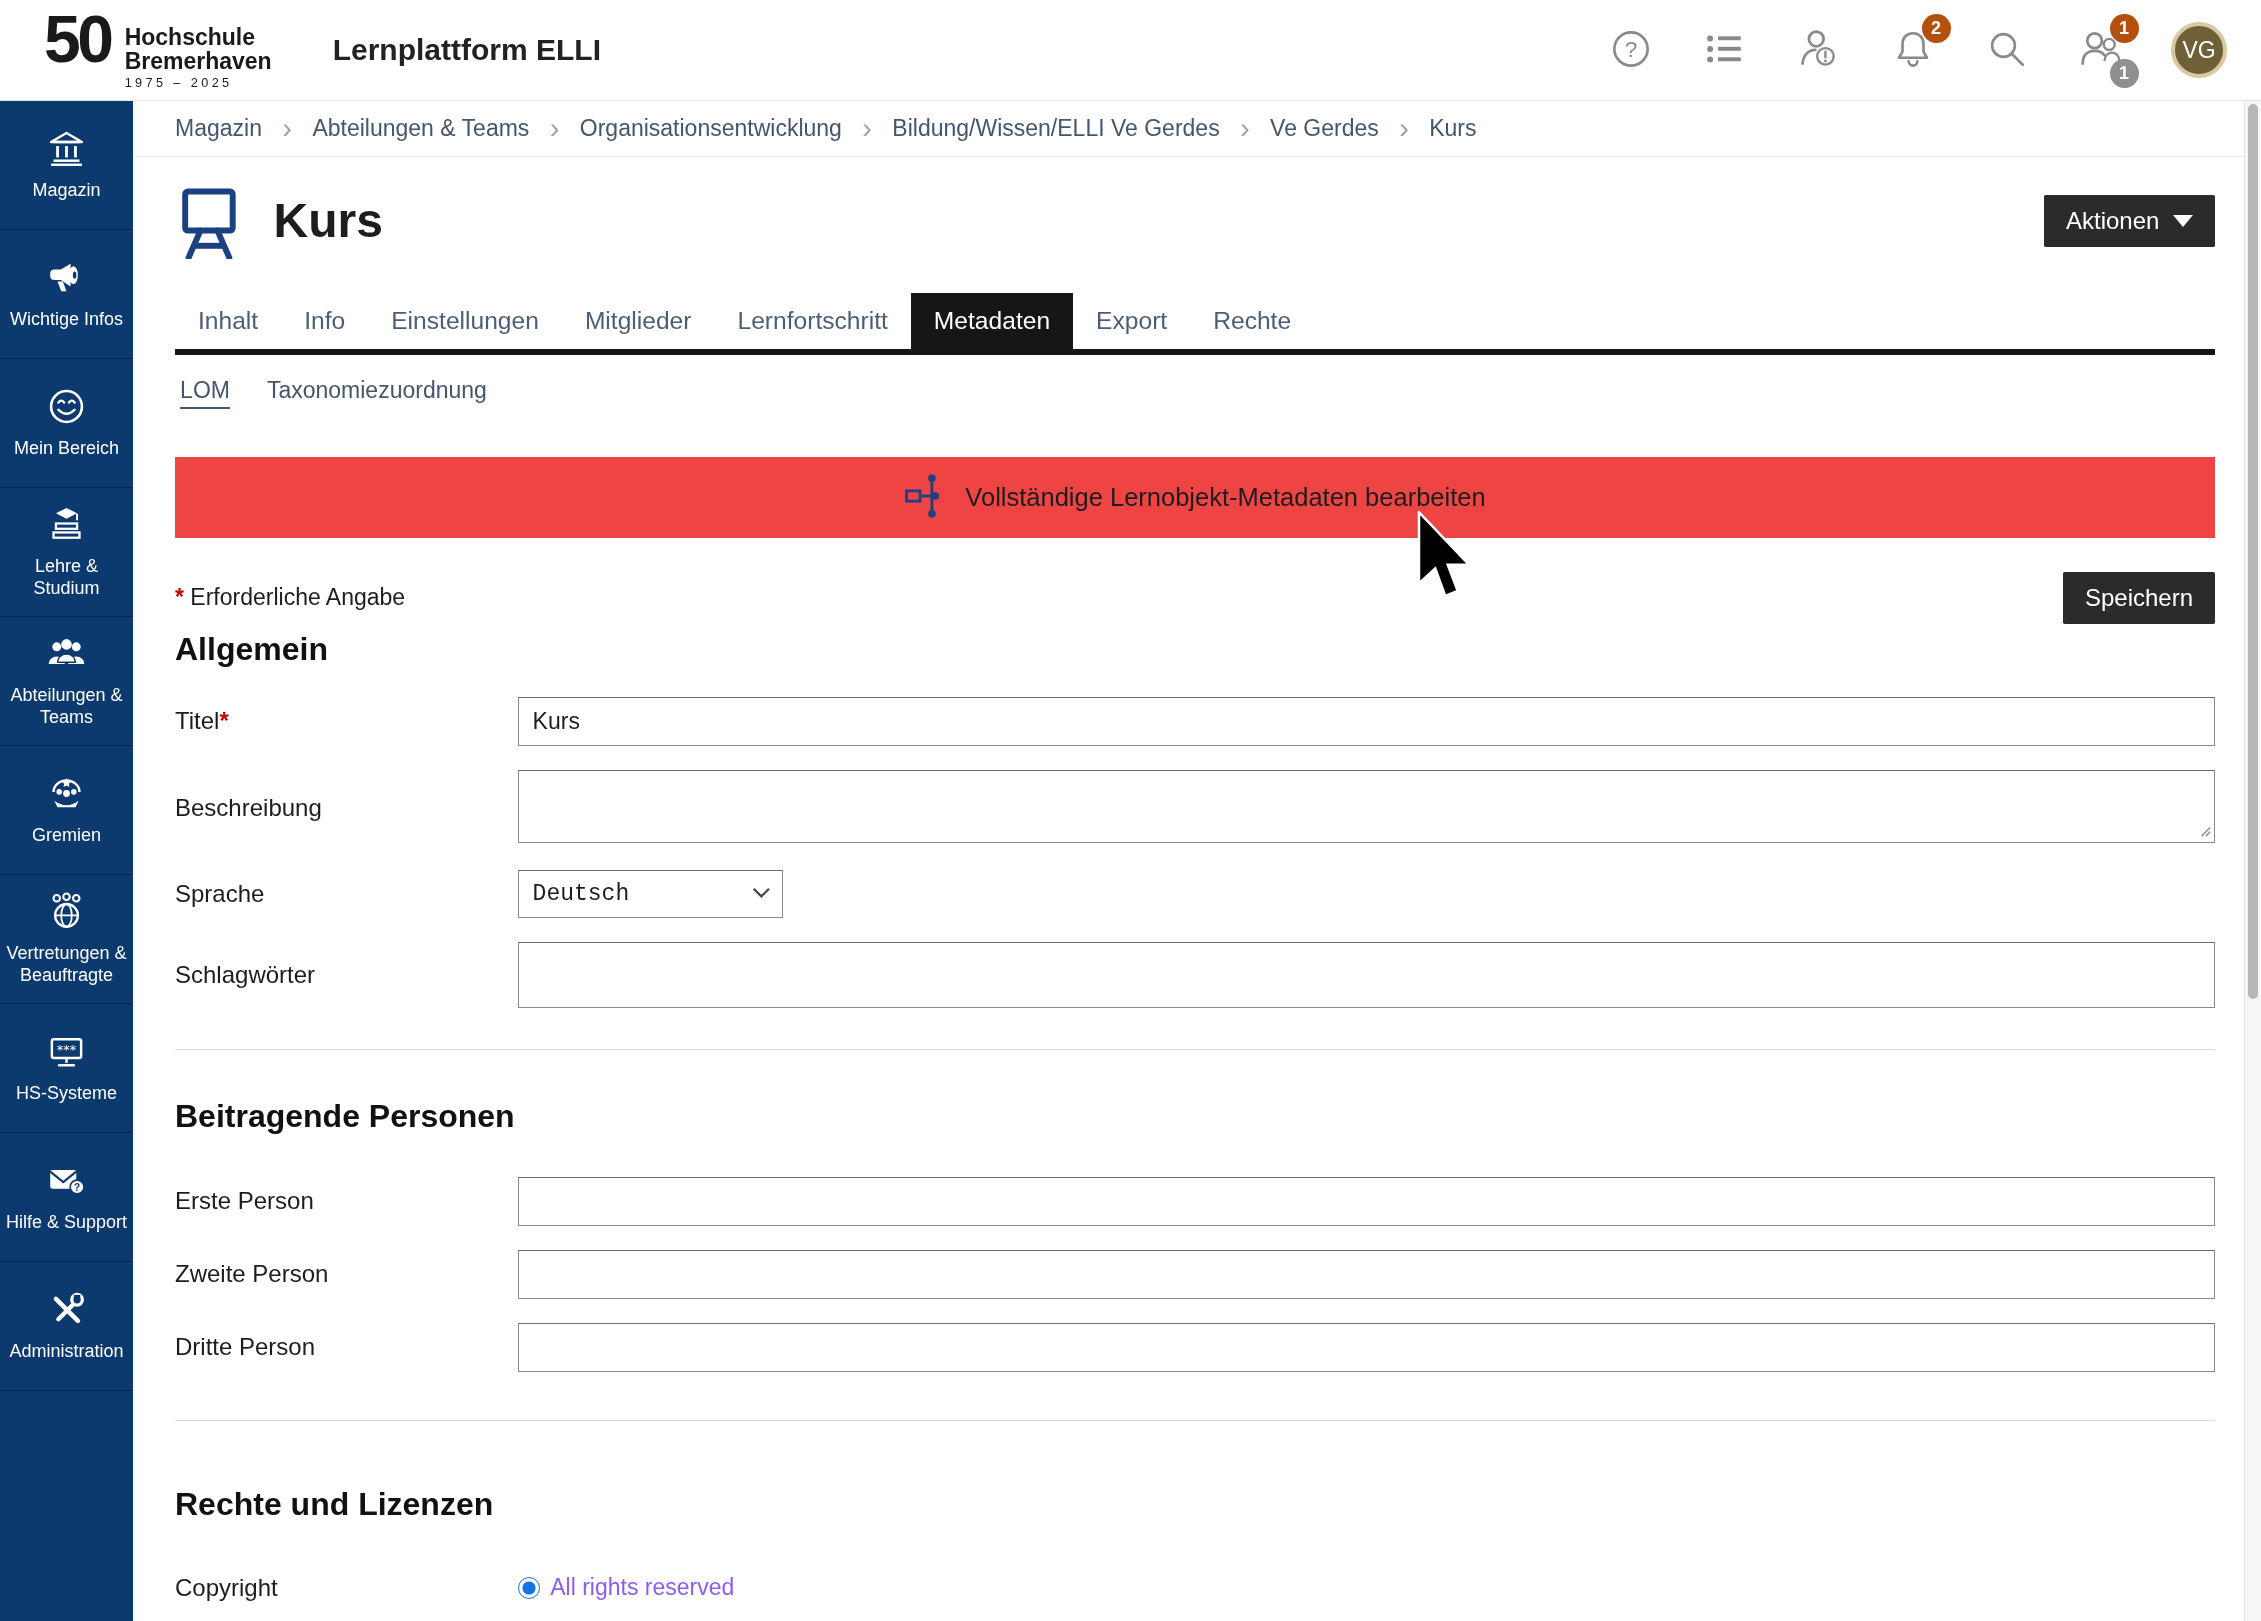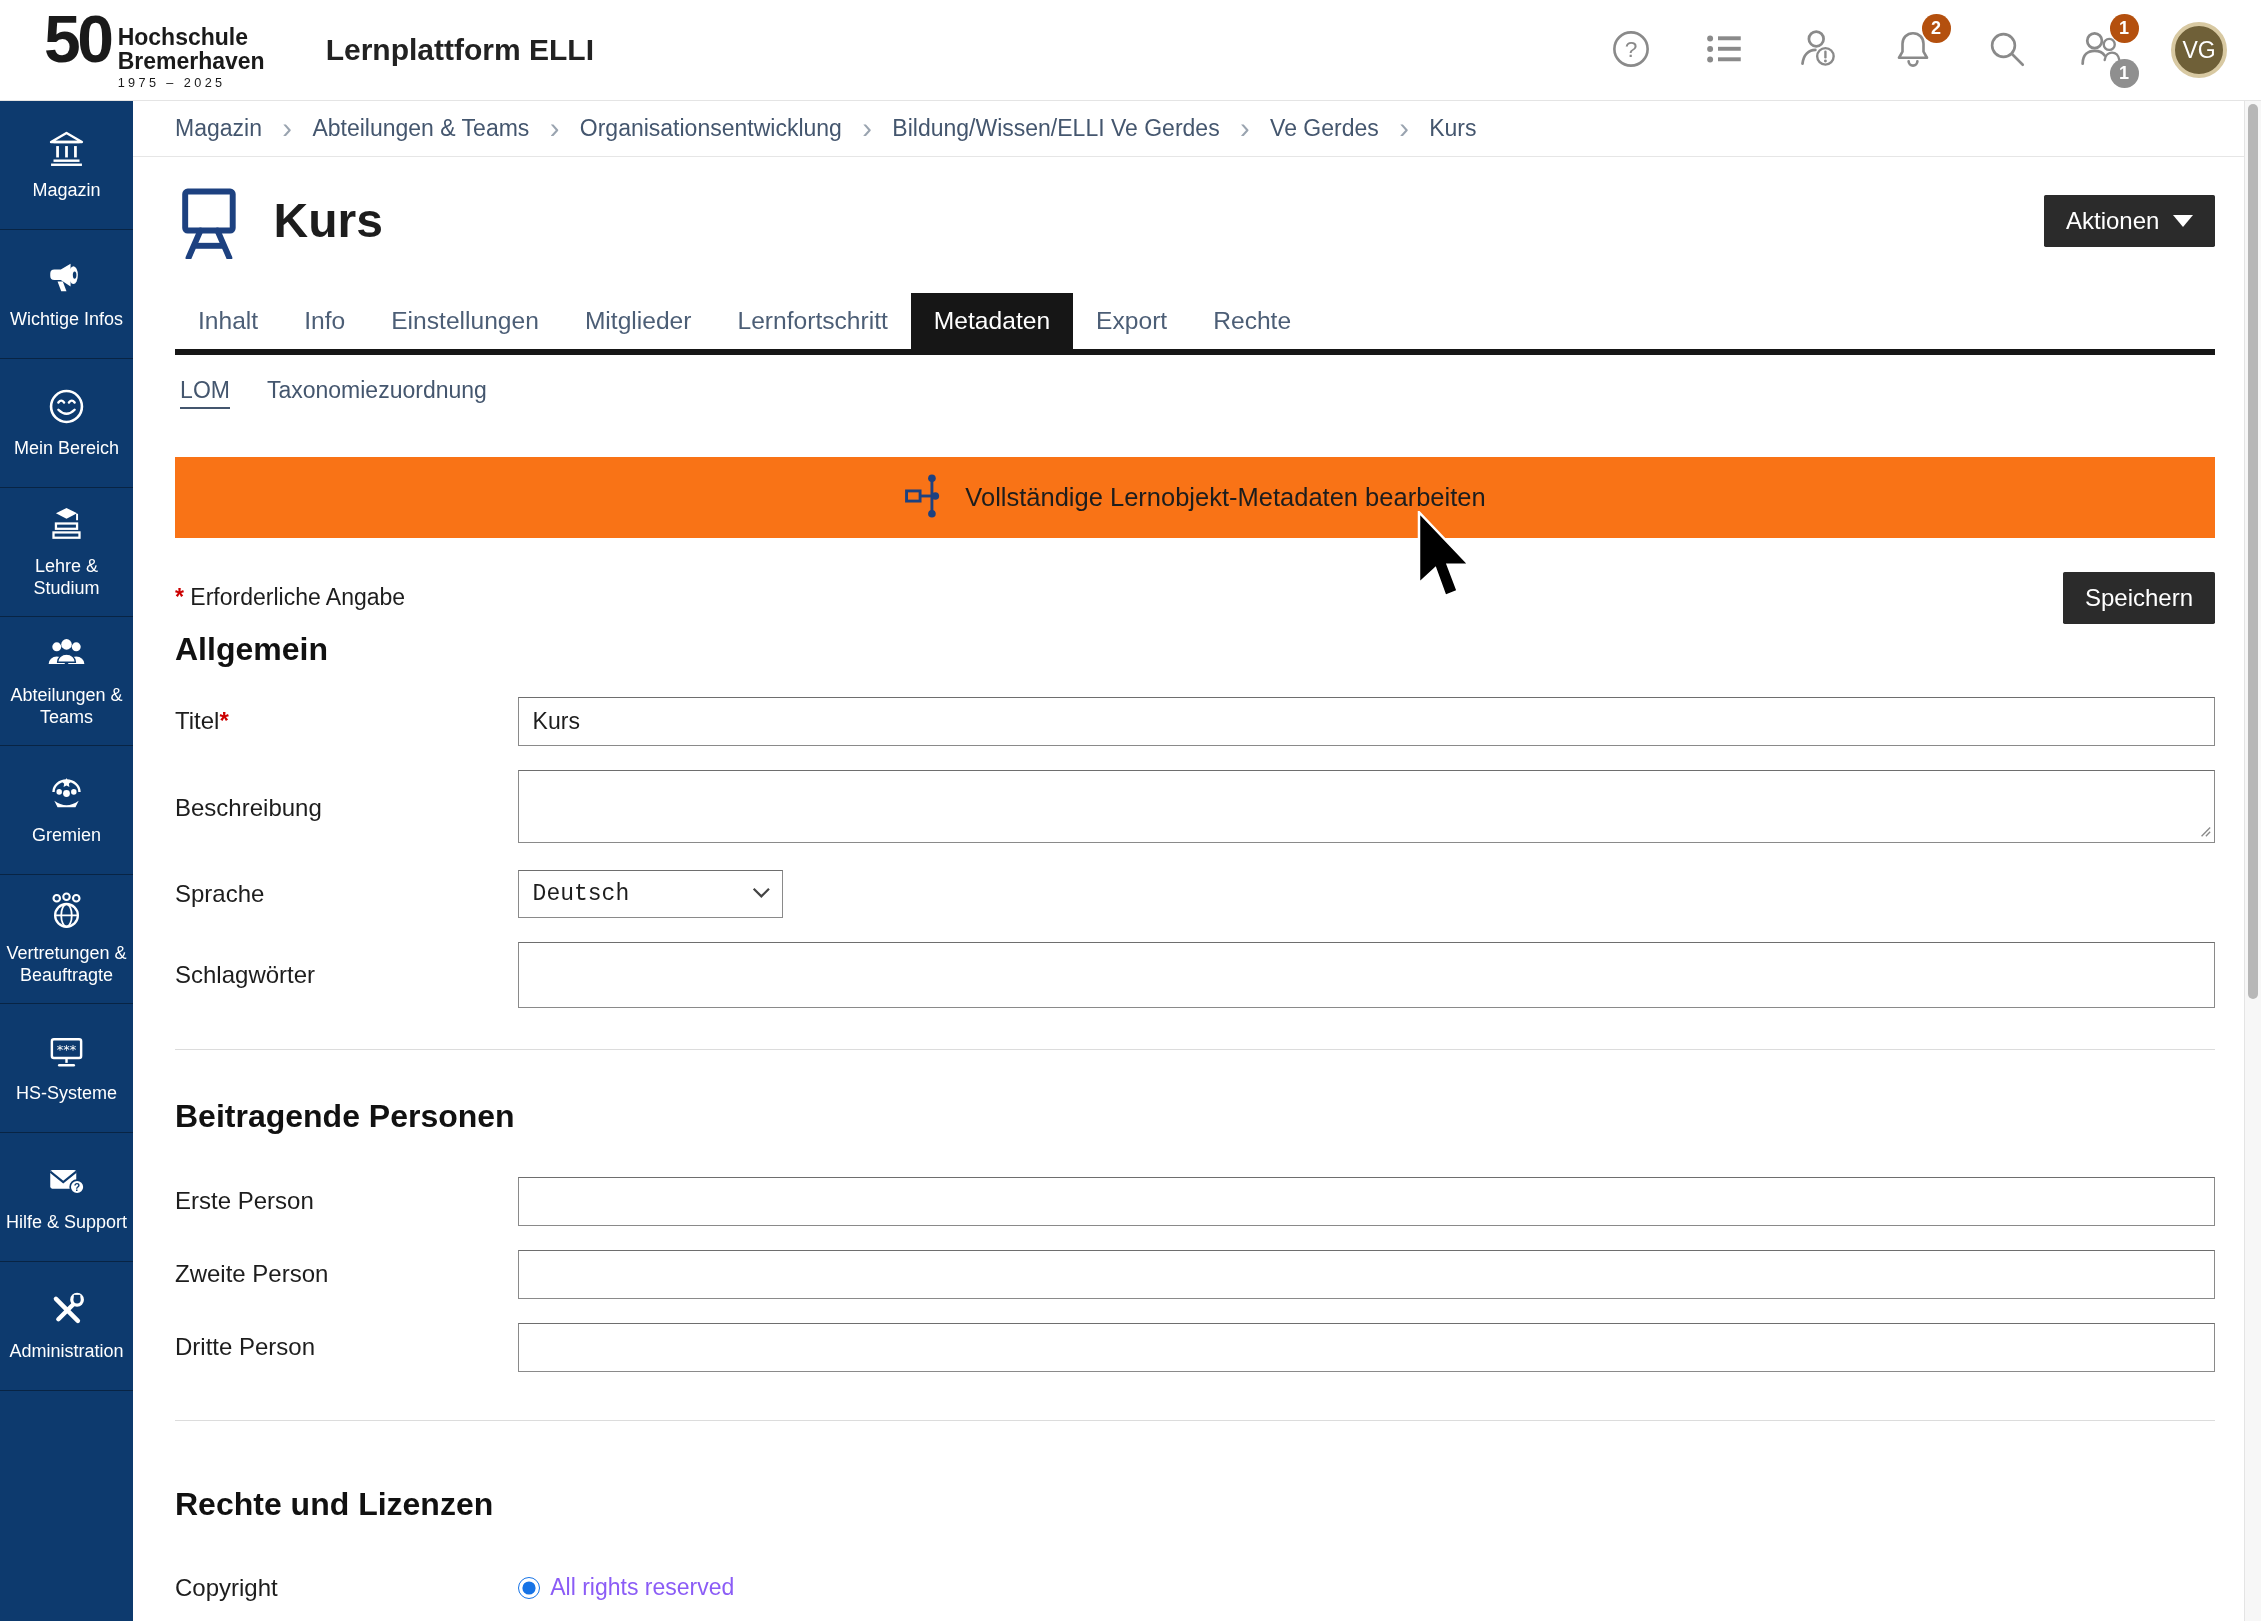--- a/index.html
+++ b/index.html
@@ -5,21 +5,21 @@
   * { margin:0; padding:0; box-sizing:border-box; }
   html,body { background:#e9e9e9; }
   body { font-family:"Liberation Sans","DejaVu Sans",sans-serif; color:#161616; }
   .app { position:relative; width:2261px; height:1621px; background:#fff; overflow:hidden; }
 
   
   .topbar { position:absolute; top:0; left:0; right:0; height:101px; background:#fff;
             border-bottom:1.7px solid #e4e4e4; display:flex; align-items:center; z-index:5; }
   .logo { display:flex; align-items:flex-start; margin-left:44px; cursor:pointer; }
   .logo-50 { font-size:66px; font-weight:800; letter-spacing:-3.4px; line-height:0.9; color:#1a1a1a; }
-  .logo-txt { margin-left:7px; margin-top:15.3px; }
+  .logo-txt { margin-left:14px; margin-top:15.3px; }
   .logo-l1,.logo-l2 { font-size:23px; font-weight:800; line-height:1.05; color:#1a1a1a; }
   .logo-years { font-size:12.7px; letter-spacing:3.4px; color:#1a1a1a; margin-top:3.4px; }
   .app-title { font-size:30px; font-weight:700; color:#222; margin-left:61px; }
   .top-icons { margin-left:auto; margin-right:34px; display:flex; align-items:center; gap:46px; }
   .tool-btn { position:relative; width:48px; height:48px; display:flex; align-items:center; justify-content:center; cursor:pointer; }
   .badge { position:absolute; min-width:29px; height:29px; border-radius:14.4px; background:#b4500e; color:#fff;
            font-size:18px; font-weight:700; display:flex; align-items:center; justify-content:center; padding:0 5.1px; }
   .badge.orange { top:-12px; right:-13.6px; }
   .badge.gray { background:#8f8f8f; bottom:-13.6px; right:-13.6px; }
   .avatar { width:56px; height:56px; border-radius:50%; background:#6f6038; border:4.2px solid #d8c9a2;
@@ -52,21 +52,21 @@
   .caret-down { width:0; height:0; border-left:10.2px solid transparent; border-right:10.2px solid transparent; border-top:12px solid #fff; }
 
   .tabs { margin-top:34px; display:flex; border-bottom:6px solid #161616; }
   .tab { height:56px; display:flex; align-items:center; padding:0 23px; font-size:24.6px; color:#4c5e76; cursor:pointer; white-space:nowrap; }
   .tab.active { background:#161616; color:#fff; }
 
   .subtabs { margin-top:22px; display:flex; gap:37px; padding-left:5.1px; }
   .subtab { font-size:23px; color:#44566e; cursor:pointer; padding-bottom:3.4px; }
   .subtab.active { border-bottom:2.5px solid #44566e; }
 
-  .banner { margin-top:48px; height:81px; background:#f97316; display:flex; align-items:center; justify-content:center; gap:17px; }
+  .banner { margin-top:48px; height:81px; background:#ef4444; display:flex; align-items:center; justify-content:center; gap:17px; }
   .banner-link { font-size:25.5px; color:#1d1d1d; cursor:pointer; }
 
   .meta-row { margin-top:34px; display:flex; align-items:center; }
   .required-hint { font-size:23px; color:#1d1d1d; }
   .req { color:#cc0000; font-weight:700; }
   .spacer { flex:1; }
 
   .section-title { font-size:32px; font-weight:700; color:#111; }
   .mt8 { margin-top:6.8px; } .mt56 { margin-top:48px; } .mt76 { margin-top:65px; }
 

